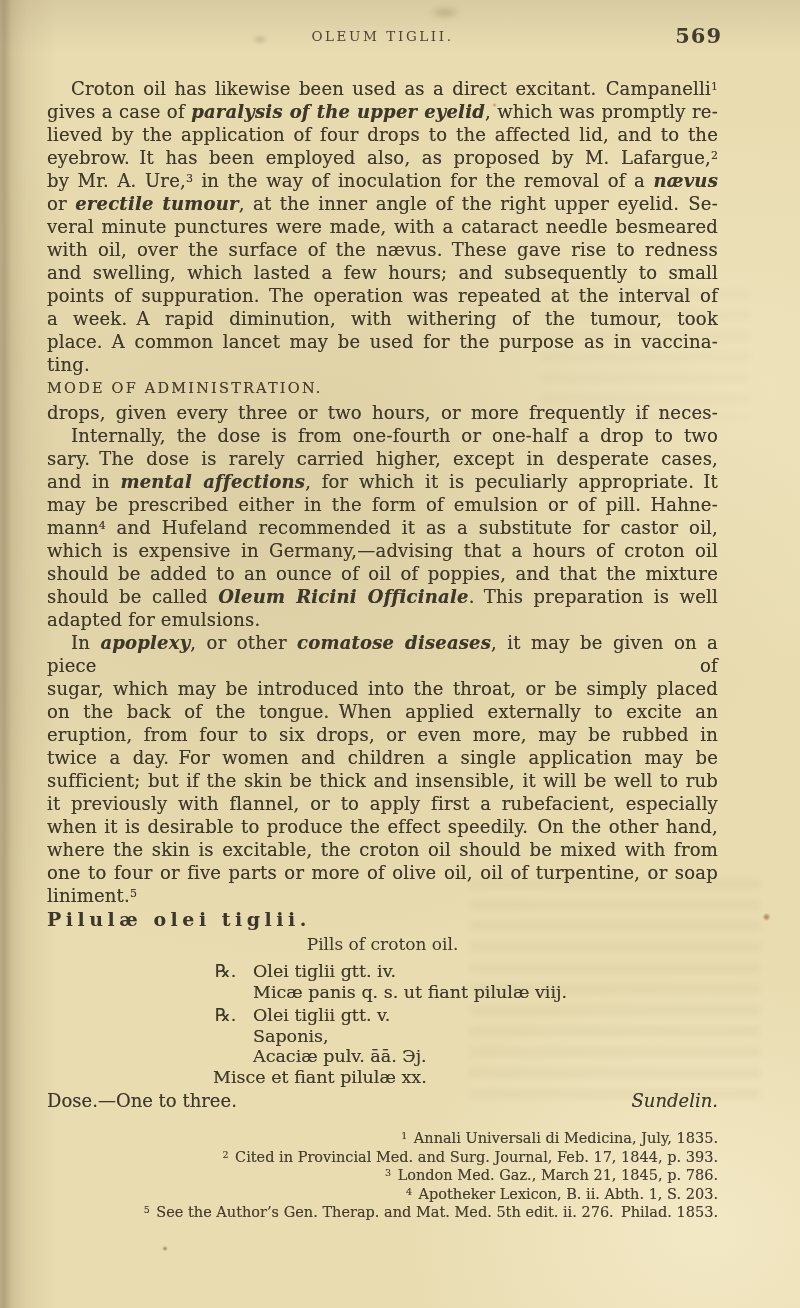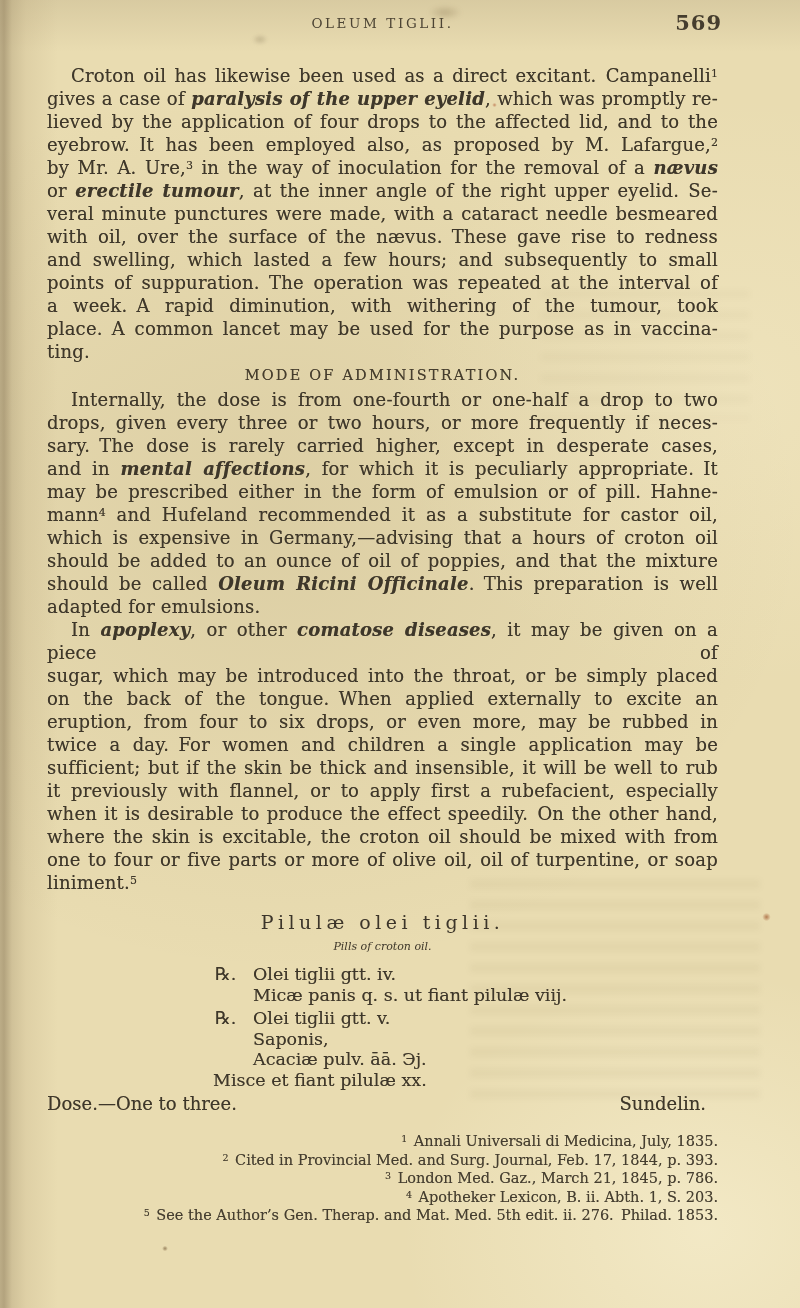--- a/index.html
+++ b/index.html
@@ -12,62 +12,62 @@
     background-color:#e9dcb1;
     background-image:
       linear-gradient(90deg, rgba(150,133,100,0.55) 0px, rgba(143,125,92,0.60) 4px, rgba(160,142,105,0.34) 12px, rgba(180,160,120,0.20) 26px, rgba(0,0,0,0) 58px),
       linear-gradient(180deg, rgba(130,112,78,0.16) 0px, rgba(0,0,0,0) 52px),
       radial-gradient(ellipse 420px 360px at 88% 94%, rgba(250,243,214,0.55), rgba(0,0,0,0) 72%),
       radial-gradient(ellipse 500px 420px at 92% 30%, rgba(247,238,206,0.35), rgba(0,0,0,0) 70%),
       radial-gradient(ellipse 700px 600px at 35% 40%, rgba(105,88,52,0.10), rgba(0,0,0,0) 75%);
     color:#3e372a;
   }
   .content{position:absolute;left:47px;top:0;width:671px;}
-  .page-header{position:relative;margin-top:13px;height:20px;}
+  .page-header{position:relative;margin-top:26px;height:20px;}
   .running-head{
     text-align:center;font-size:13.5px;letter-spacing:2.6px;
     color:#4c4434;line-height:20px;
   }
   .page-number{position:absolute;right:-4px;top:-3px;font-size:21px;letter-spacing:1px;color:#453d2e;font-weight:bold;}
 
   .para{
     font-size:18px;line-height:23px;letter-spacing:0.2px;
     text-shadow:0 0 0.5px rgba(62,52,36,0.55);
   }
   .para-intro{margin-top:31px;}
   .para-admin{margin-top:1px;}
   .para-external{margin-top:0;}
   .ln{white-space:normal;}
   .ln.j{text-align:justify;text-align-last:justify;}
   .ln.ind{text-indent:24px;}
   .it{font-style:italic;font-weight:bold;}
   sup{font-size:11px;line-height:0;vertical-align:5px;letter-spacing:0;}
 
   .section-heading{
-    margin:1px 0 1px;text-align:center;font-weight:normal;
+    margin:1px 0 1px;text-align:left;font-weight:normal;
     font-size:14.5px;letter-spacing:2.2px;line-height:23px;color:#453d2d;
     text-shadow:0 0 0.5px rgba(62,52,36,0.55);
   }
   .formula-title{
-    margin-top:16px;text-align:center;font-weight:normal;
+    margin-top:0;text-align:left;font-weight:bold;
     font-size:19px;letter-spacing:4.5px;line-height:24px;color:#3c352a;
   }
   .formula-sub{
-    margin-top:2px;text-align:center;font-style:italic;
-    font-size:11px;line-height:22px;
+    margin-top:2px;text-align:center;
+    font-size:17px;line-height:22px;
   }
   .recipe{font-size:17.5px;line-height:20.5px;margin-top:6px;text-shadow:0 0 0.5px rgba(62,52,36,0.5);}
   .recipe-2{margin-top:3px;}
   .rx-row{display:flex;align-items:flex-start;margin-left:168px;}
   .rx{width:38px;flex:none;font-family:"DejaVu Serif","DejaVu Sans",serif;}
   .mix-line{margin-left:166px;}
   .dose-line{position:relative;font-size:18px;line-height:23px;margin-top:4px;text-shadow:0 0 0.5px rgba(62,52,36,0.5);}
   .dose-1{margin-top:4px;}
   .dose-2{margin-top:2px;}
-  .attribution{position:absolute;right:12px;top:0;}
+  .attribution{position:absolute;right:0;top:0;font-style:italic;}
 
   .footnotes{margin-top:17px;font-size:14.5px;line-height:18.6px;color:#45"3"e30;color:#453e30;}
   .fn{text-indent:12px;text-shadow:0 0 0.4px rgba(62,52,36,0.5);text-align:right;}
   .fn sup{font-size:9.5px;vertical-align:4px;margin-right:2px;}
 
   .decor{position:absolute;pointer-events:none;}
   .bleed{
     background:repeating-linear-gradient(180deg, rgba(112,96,60,0.12) 0 8px, rgba(0,0,0,0) 8px 21px);
     filter:blur(3px);
   }
@@ -112,22 +112,22 @@
         <div class="ln j"><span>and swelling, which lasted a few hours; and subsequently to small</span></div>
         <div class="ln j"><span>points of suppuration. The operation was repeated at the interval of</span></div>
         <div class="ln j"><span>a week. A rapid diminution, with withering of the tumour, took</span></div>
         <div class="ln j"><span>place. A common lancet may be used for the purpose as in vaccina-</span></div>
         <div class="ln"><span>ting.</span></div>
       </div>
 
     <h2 class="section-heading">MODE OF ADMINISTRATION.</h2>
 
     <div class="para para-admin">
+        <div class="ln j"><span>drops, given every three or two hours, or more frequently if neces-</span></div>
         <div class="ln j ind"><span>Internally, the dose is from one-fourth or one-half a drop to two</span></div>
-        <div class="ln j"><span>drops, given every three or two hours, or more frequently if neces-</span></div>
         <div class="ln j"><span>sary. The dose is rarely carried higher, except in desperate cases,</span></div>
         <div class="ln j"><span>and in </span><span class="it">mental affections</span><span>, for which it is peculiarly appropriate. It</span></div>
         <div class="ln j"><span>may be prescribed either in the form of emulsion or of pill. Hahne-</span></div>
         <div class="ln j"><span>mann</span><sup>4</sup><span> and Hufeland recommended it as a substitute for castor oil,</span></div>
         <div class="ln j"><span>which is expensive in Germany,—advising that a hours of croton oil</span></div>
         <div class="ln j"><span>should be added to an ounce of oil of poppies, and that the mixture</span></div>
         <div class="ln j"><span>should be called </span><span class="it">Oleum Ricini Officinale</span><span>. This preparation is well</span></div>
         <div class="ln"><span>adapted for emulsions.</span></div>
       </div>
 

